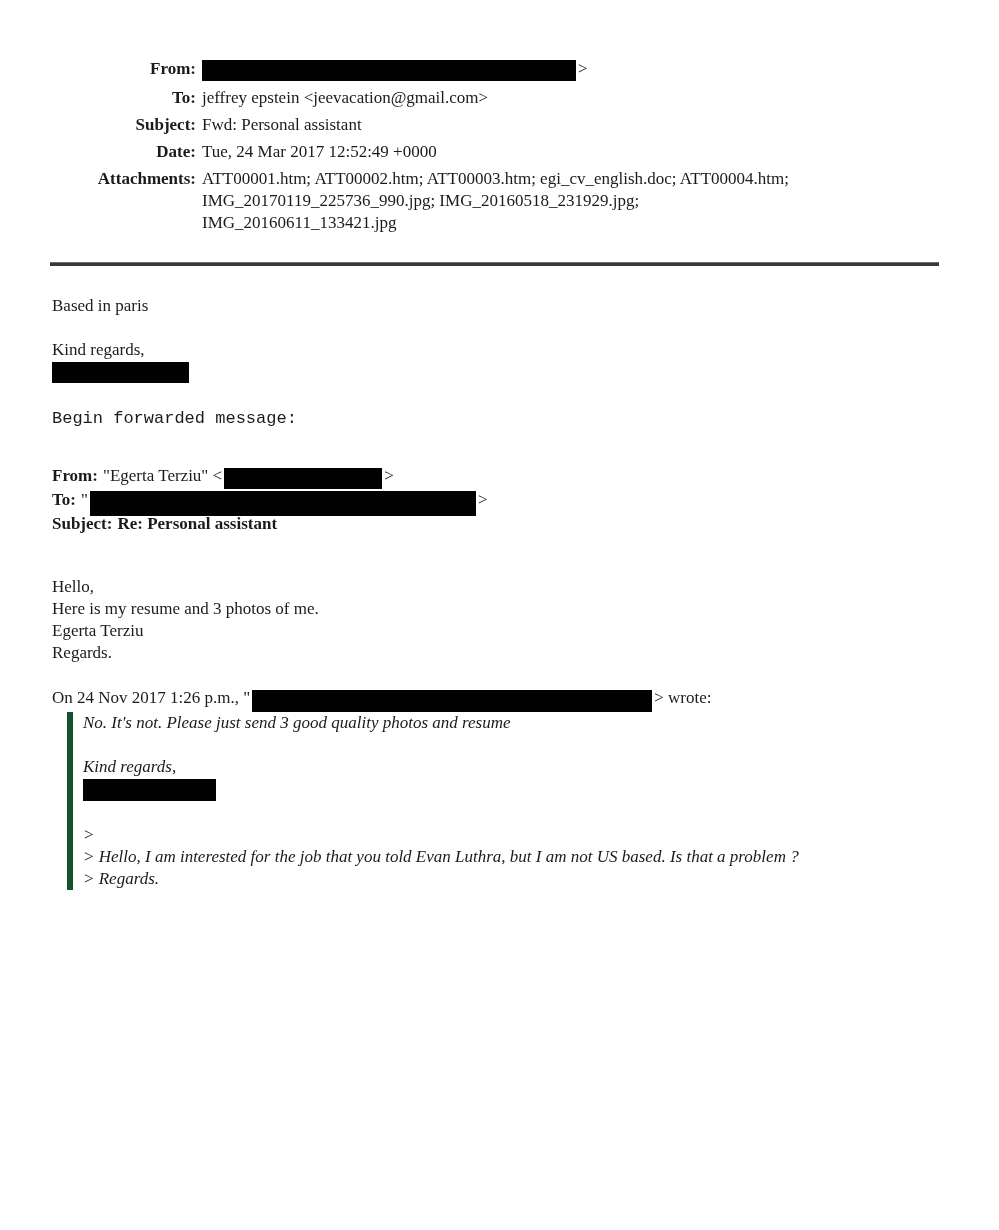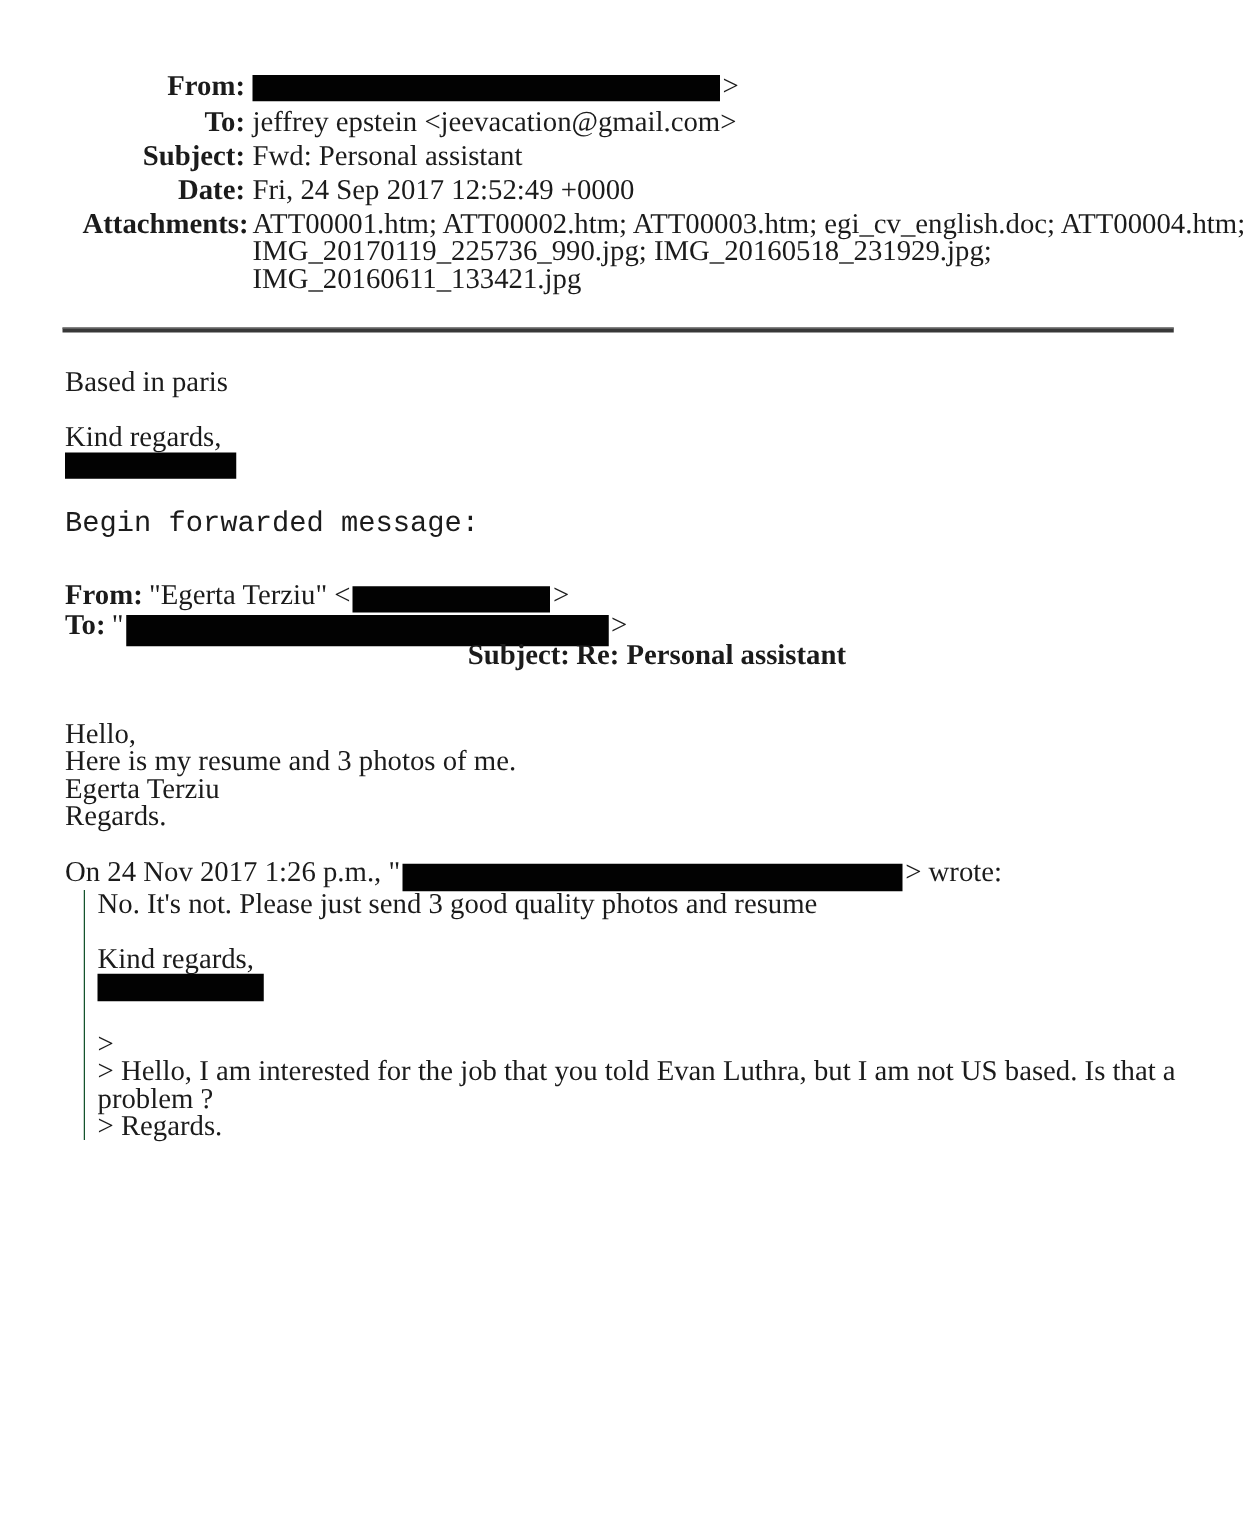--- a/index.html
+++ b/index.html
@@ -4,21 +4,21 @@
 <style>
   html, body { margin: 0; padding: 0; background: #ffffff; }
   .page {
     position: relative;
     width: 999px;
     height: 1230px;
     background: #ffffff;
     overflow: hidden;
     font-family: "Liberation Serif", "DejaVu Serif", serif;
     color: #1b1b1b;
-    font-size: 23px;
+    font-size: 17px;
     line-height: 22px;
   }
 
   
   .email-header {
     margin: 58px 40px 0 66px;
     display: grid;
     grid-template-columns: 130px auto;
     column-gap: 6px;
     row-gap: 6px;
@@ -48,30 +48,31 @@
   }
 
   
   .msg-body { margin-left: 52px; }
   .p-intro { margin-top: 29px; }
   .p-signoff { margin-top: 22px; }
   .p-begin { margin-top: 25px; font-family: Liberation Mono, monospace; }
 
   .fwd-header { margin-top: 34px; line-height: 24px; }
   .fwd-label { font-weight: bold; margin-right: 5px; }
-  .fwd-subject-line { font-weight: bold; text-align: center; }
+  .fwd-subject-line { font-weight: bold; }
 
   .fwd-body { margin-top: 40px; }
 
   .quote-intro { margin-top: 22px; line-height: 24px; }
 
   .quote-block {
     margin: 2px 0 0 15px;
-    border-left: 1px solid #14532d;
+    border-left: 6px solid #14532d;
     padding-left: 10px;
+    font-style: italic;
   }
   .q-signoff { margin-top: 22px; }
   .q-reply { margin-top: 23px; }
   .q-line { line-height: 22px; }
 </style>
 </head>
 <body>
 
 <div class="page">
 
@@ -79,21 +80,21 @@
     <div class="hdr-label">From:</div>
     <div class="hdr-value"><span class="bar bar-hdr-from"></span><span>&gt;</span></div>
 
     <div class="hdr-label">To:</div>
     <div class="hdr-value">jeffrey epstein &lt;jeevacation@gmail.com&gt;</div>
 
     <div class="hdr-label">Subject:</div>
     <div class="hdr-value">Fwd: Personal assistant</div>
 
     <div class="hdr-label">Date:</div>
-    <div class="hdr-value">Fri, 24 Sep 2017 12:52:49 +0000</div>
+    <div class="hdr-value">Tue, 24 Mar 2017 12:52:49 +0000</div>
 
     <div class="hdr-label">Attachments:</div>
     <div class="hdr-value">
       <div class="attach-line">ATT00001.htm; ATT00002.htm; ATT00003.htm; egi_cv_english.doc; ATT00004.htm;</div>
       <div class="attach-line">IMG_20170119_225736_990.jpg; IMG_20160518_231929.jpg;</div>
       <div class="attach-line">IMG_20160611_133421.jpg</div>
     </div>
   </div>
 
   <div class="rule"></div>

